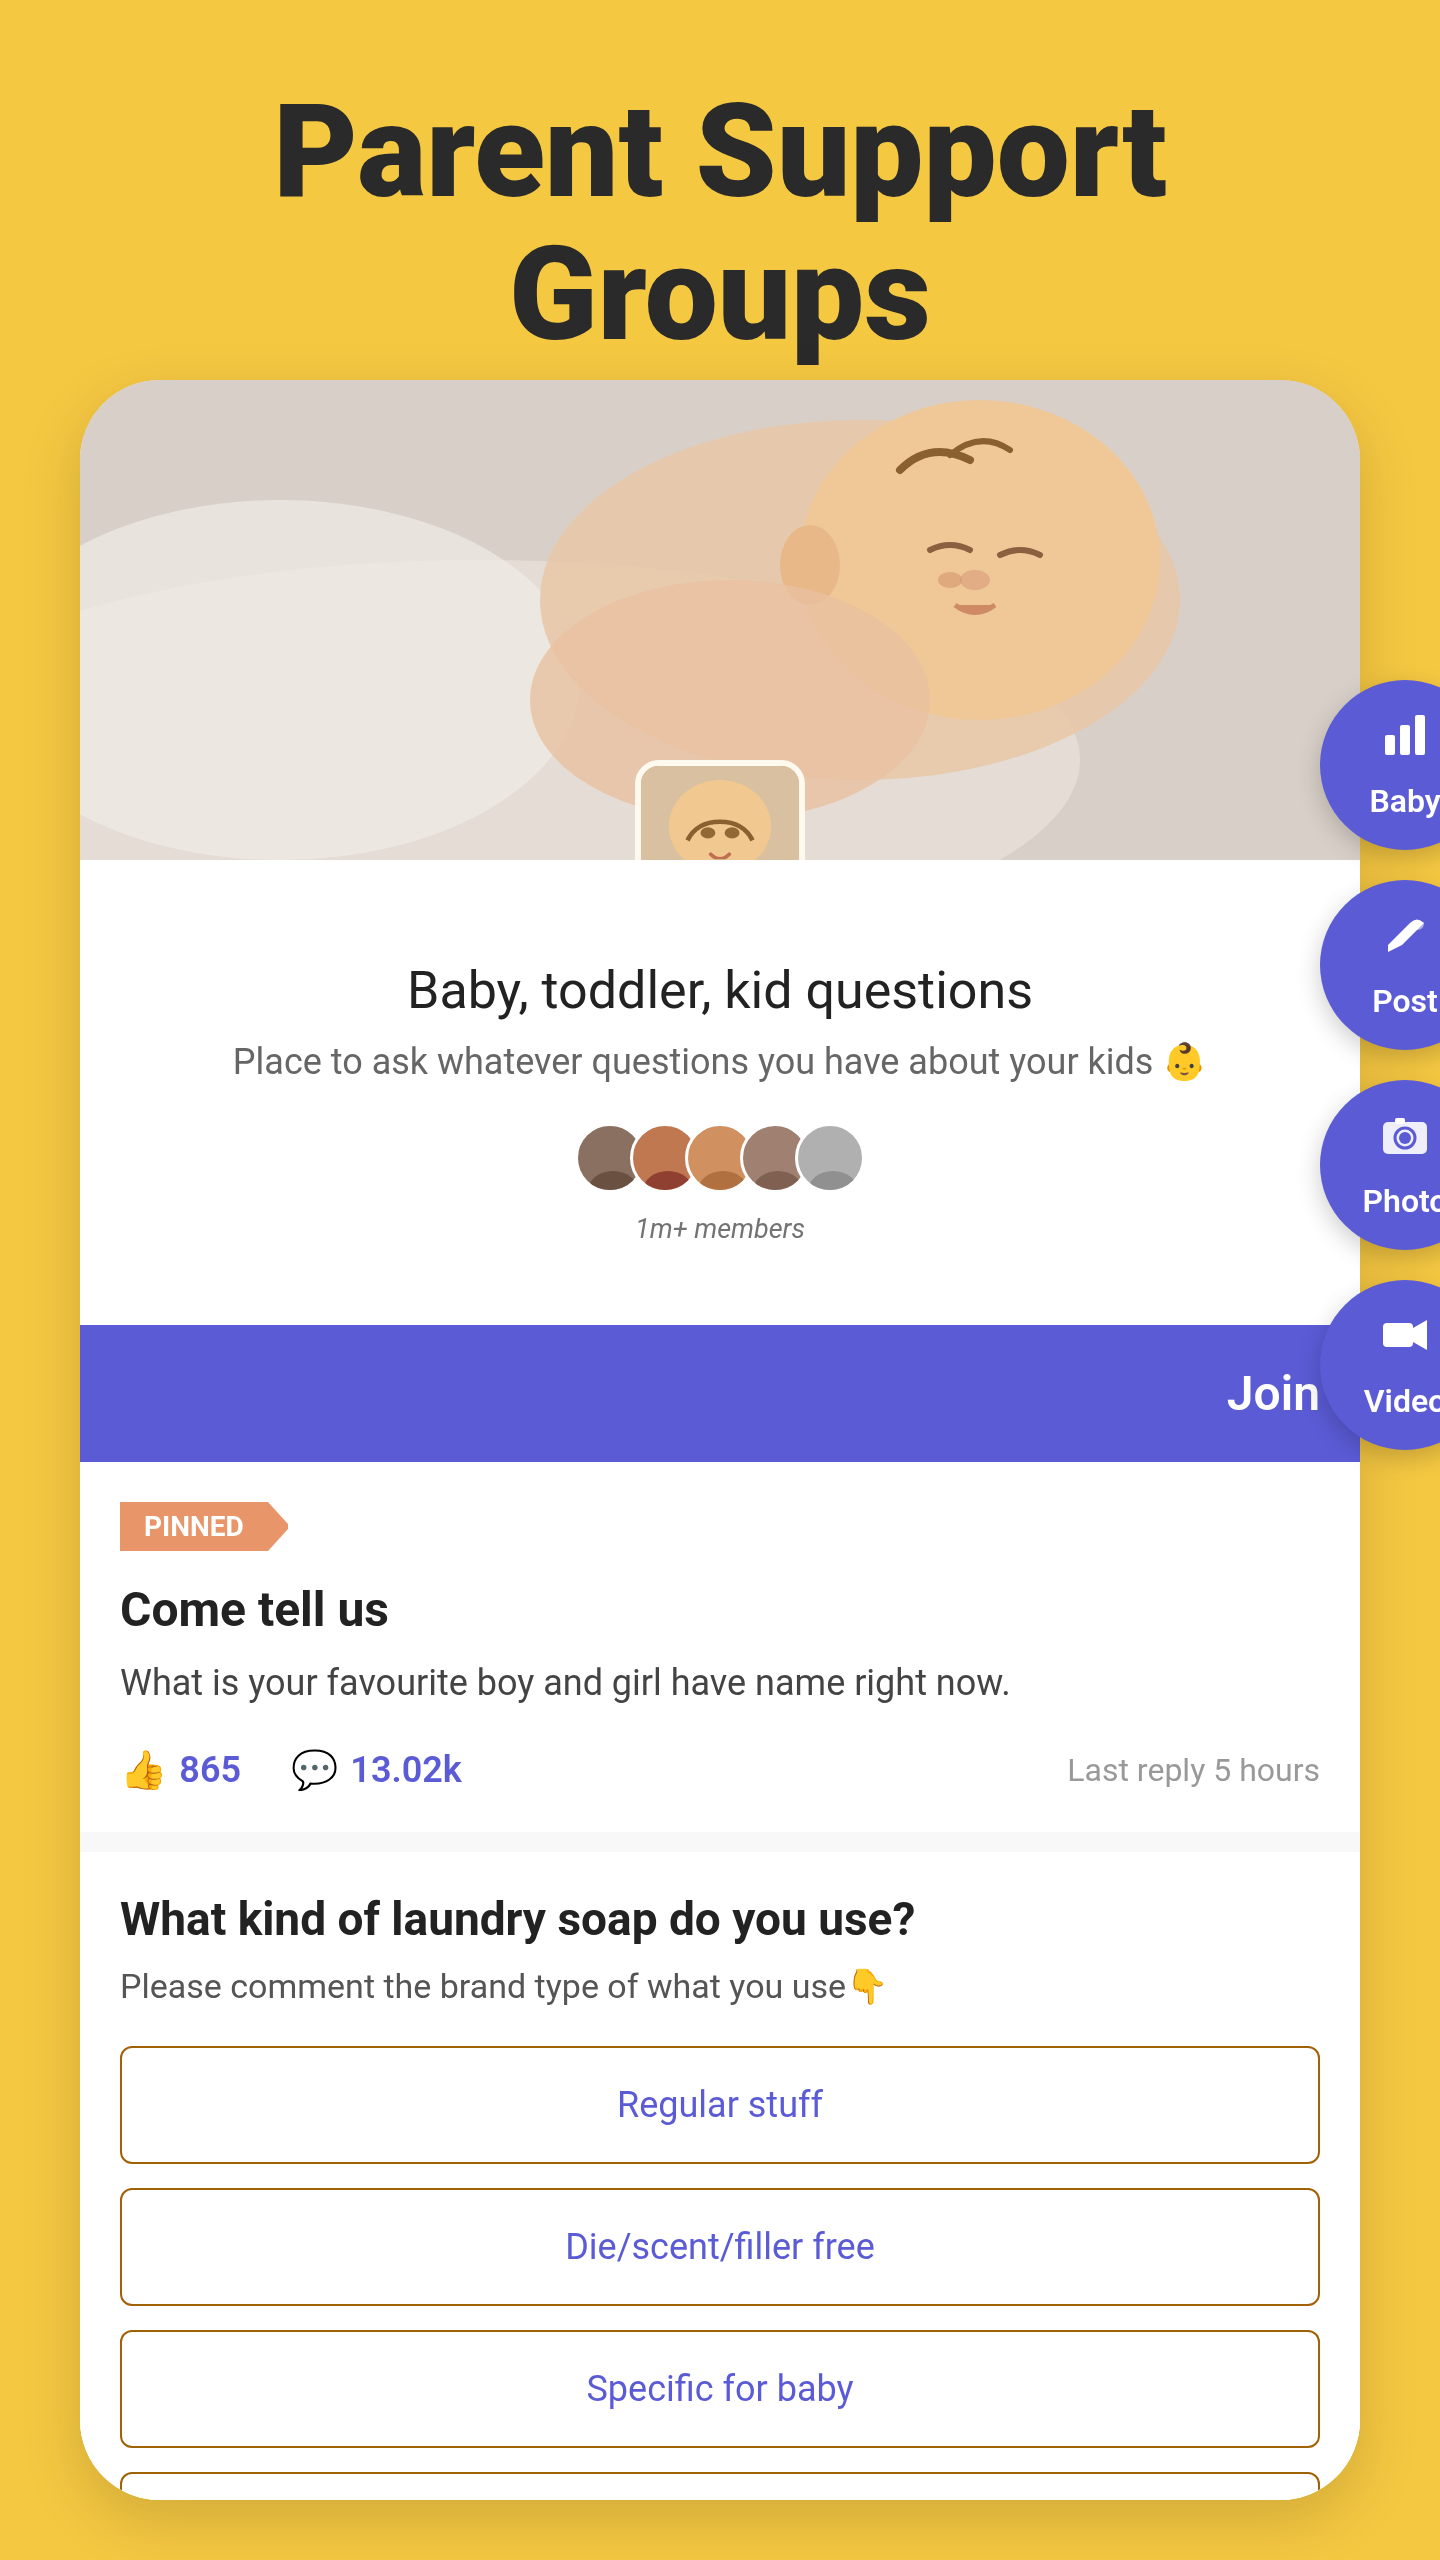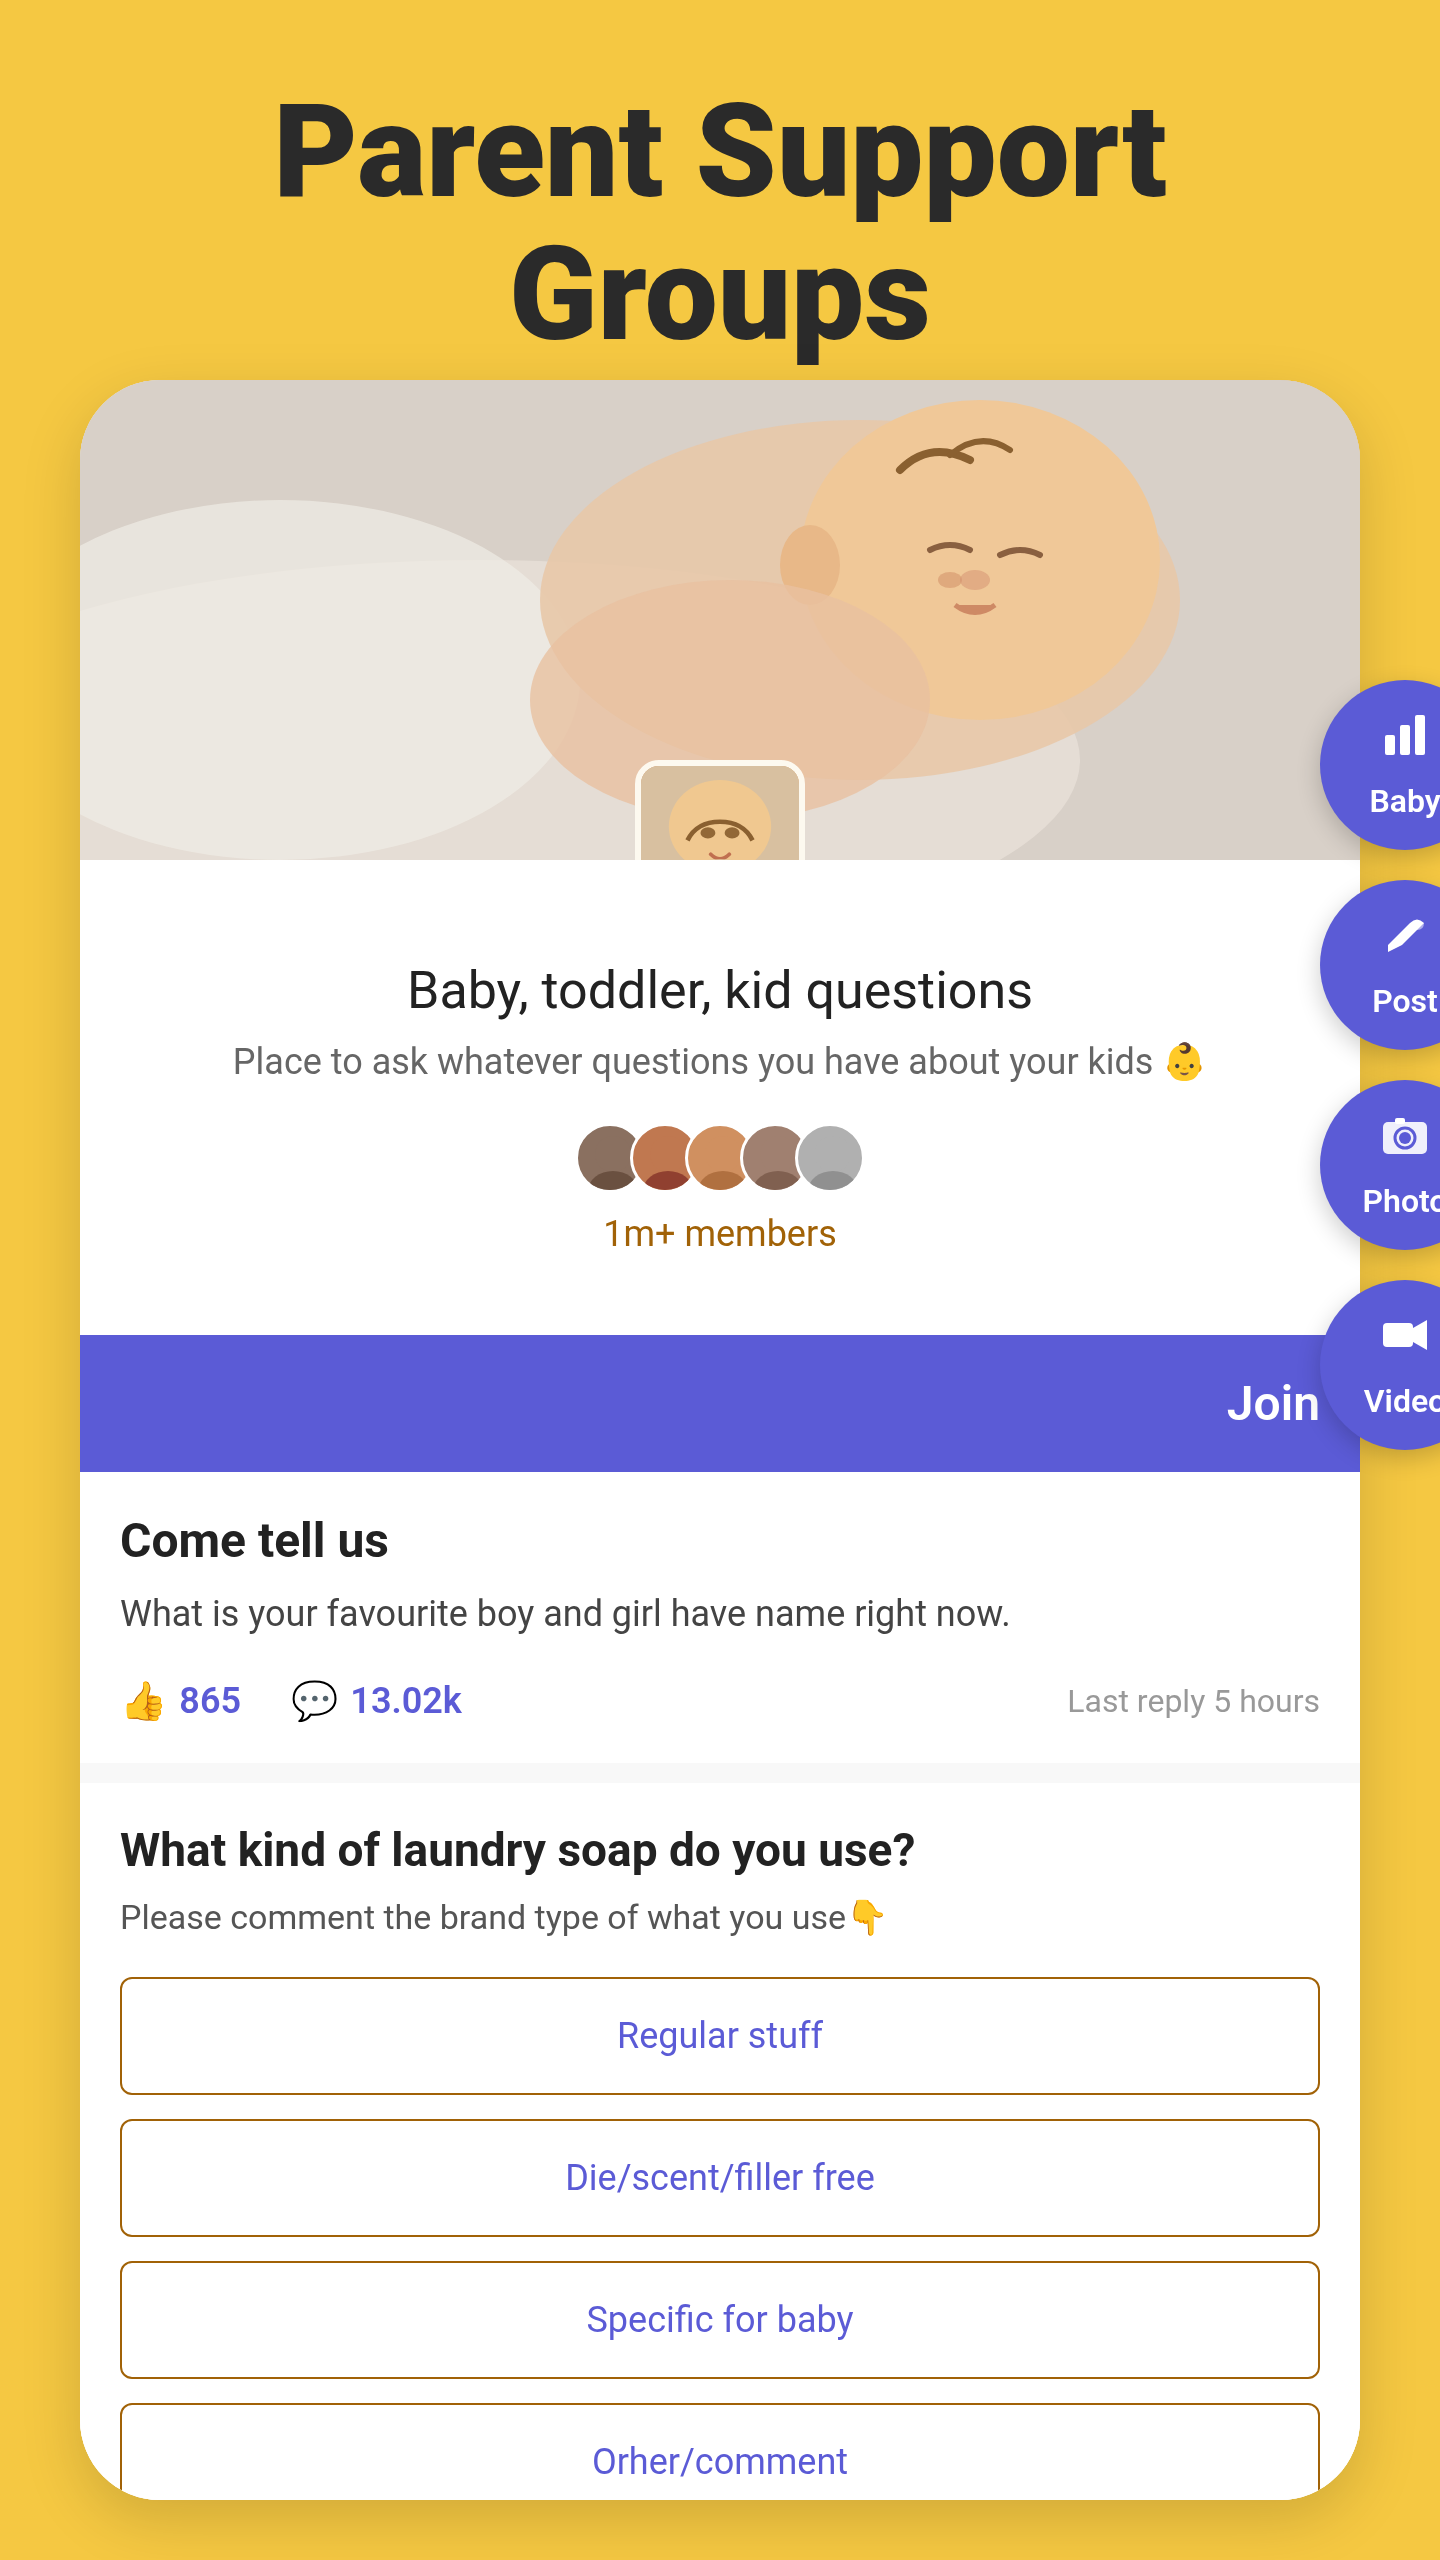--- a/index.html
+++ b/index.html
@@ -104,23 +104,24 @@
       overflow: hidden;
     }
 
     .member-avatar:first-child { margin-left: 0; background: #8a7060; }
     .member-avatar:nth-child(2) { background: #c07850; }
     .member-avatar:nth-child(3) { background: #d09060; }
     .member-avatar:nth-child(4) { background: #a08070; }
     .member-avatar:nth-child(5) { background: #b0b0b0; }
 
     .member-count {
-      font-size: 36px;
-      color: #a16207;
+      font-size: 27px;
+      color: #737373;
       margin-bottom: 40px;
+      font-style: italic;
     }
 
     .join-button {
       width: 100%;
       padding: 40px;
       background: #5B5BD6;
       color: white;
       font-size: 48px;
       font-weight: 600;
       text-align: right;
@@ -365,20 +366,23 @@
     </div>
 
     <div class="member-count">1m+ members</div>
   </div>
 
   <div class="join-button">Join</div>
 
   <div class="content-area">
 
     <div class="pinned-post">
+      <div>
+        <span class="pinned-label">PINNED</span>
+      </div>
       <div class="post-title">Come tell us</div>
       <div class="post-body">What is your favourite boy and girl have name right now.</div>
       <div class="post-stats">
         <div class="stat-item">
           <span class="stat-icon">👍</span>
           <span>865</span>
         </div>
         <div class="stat-item">
           <span class="stat-icon">💬</span>
           <span>13.02k</span>

